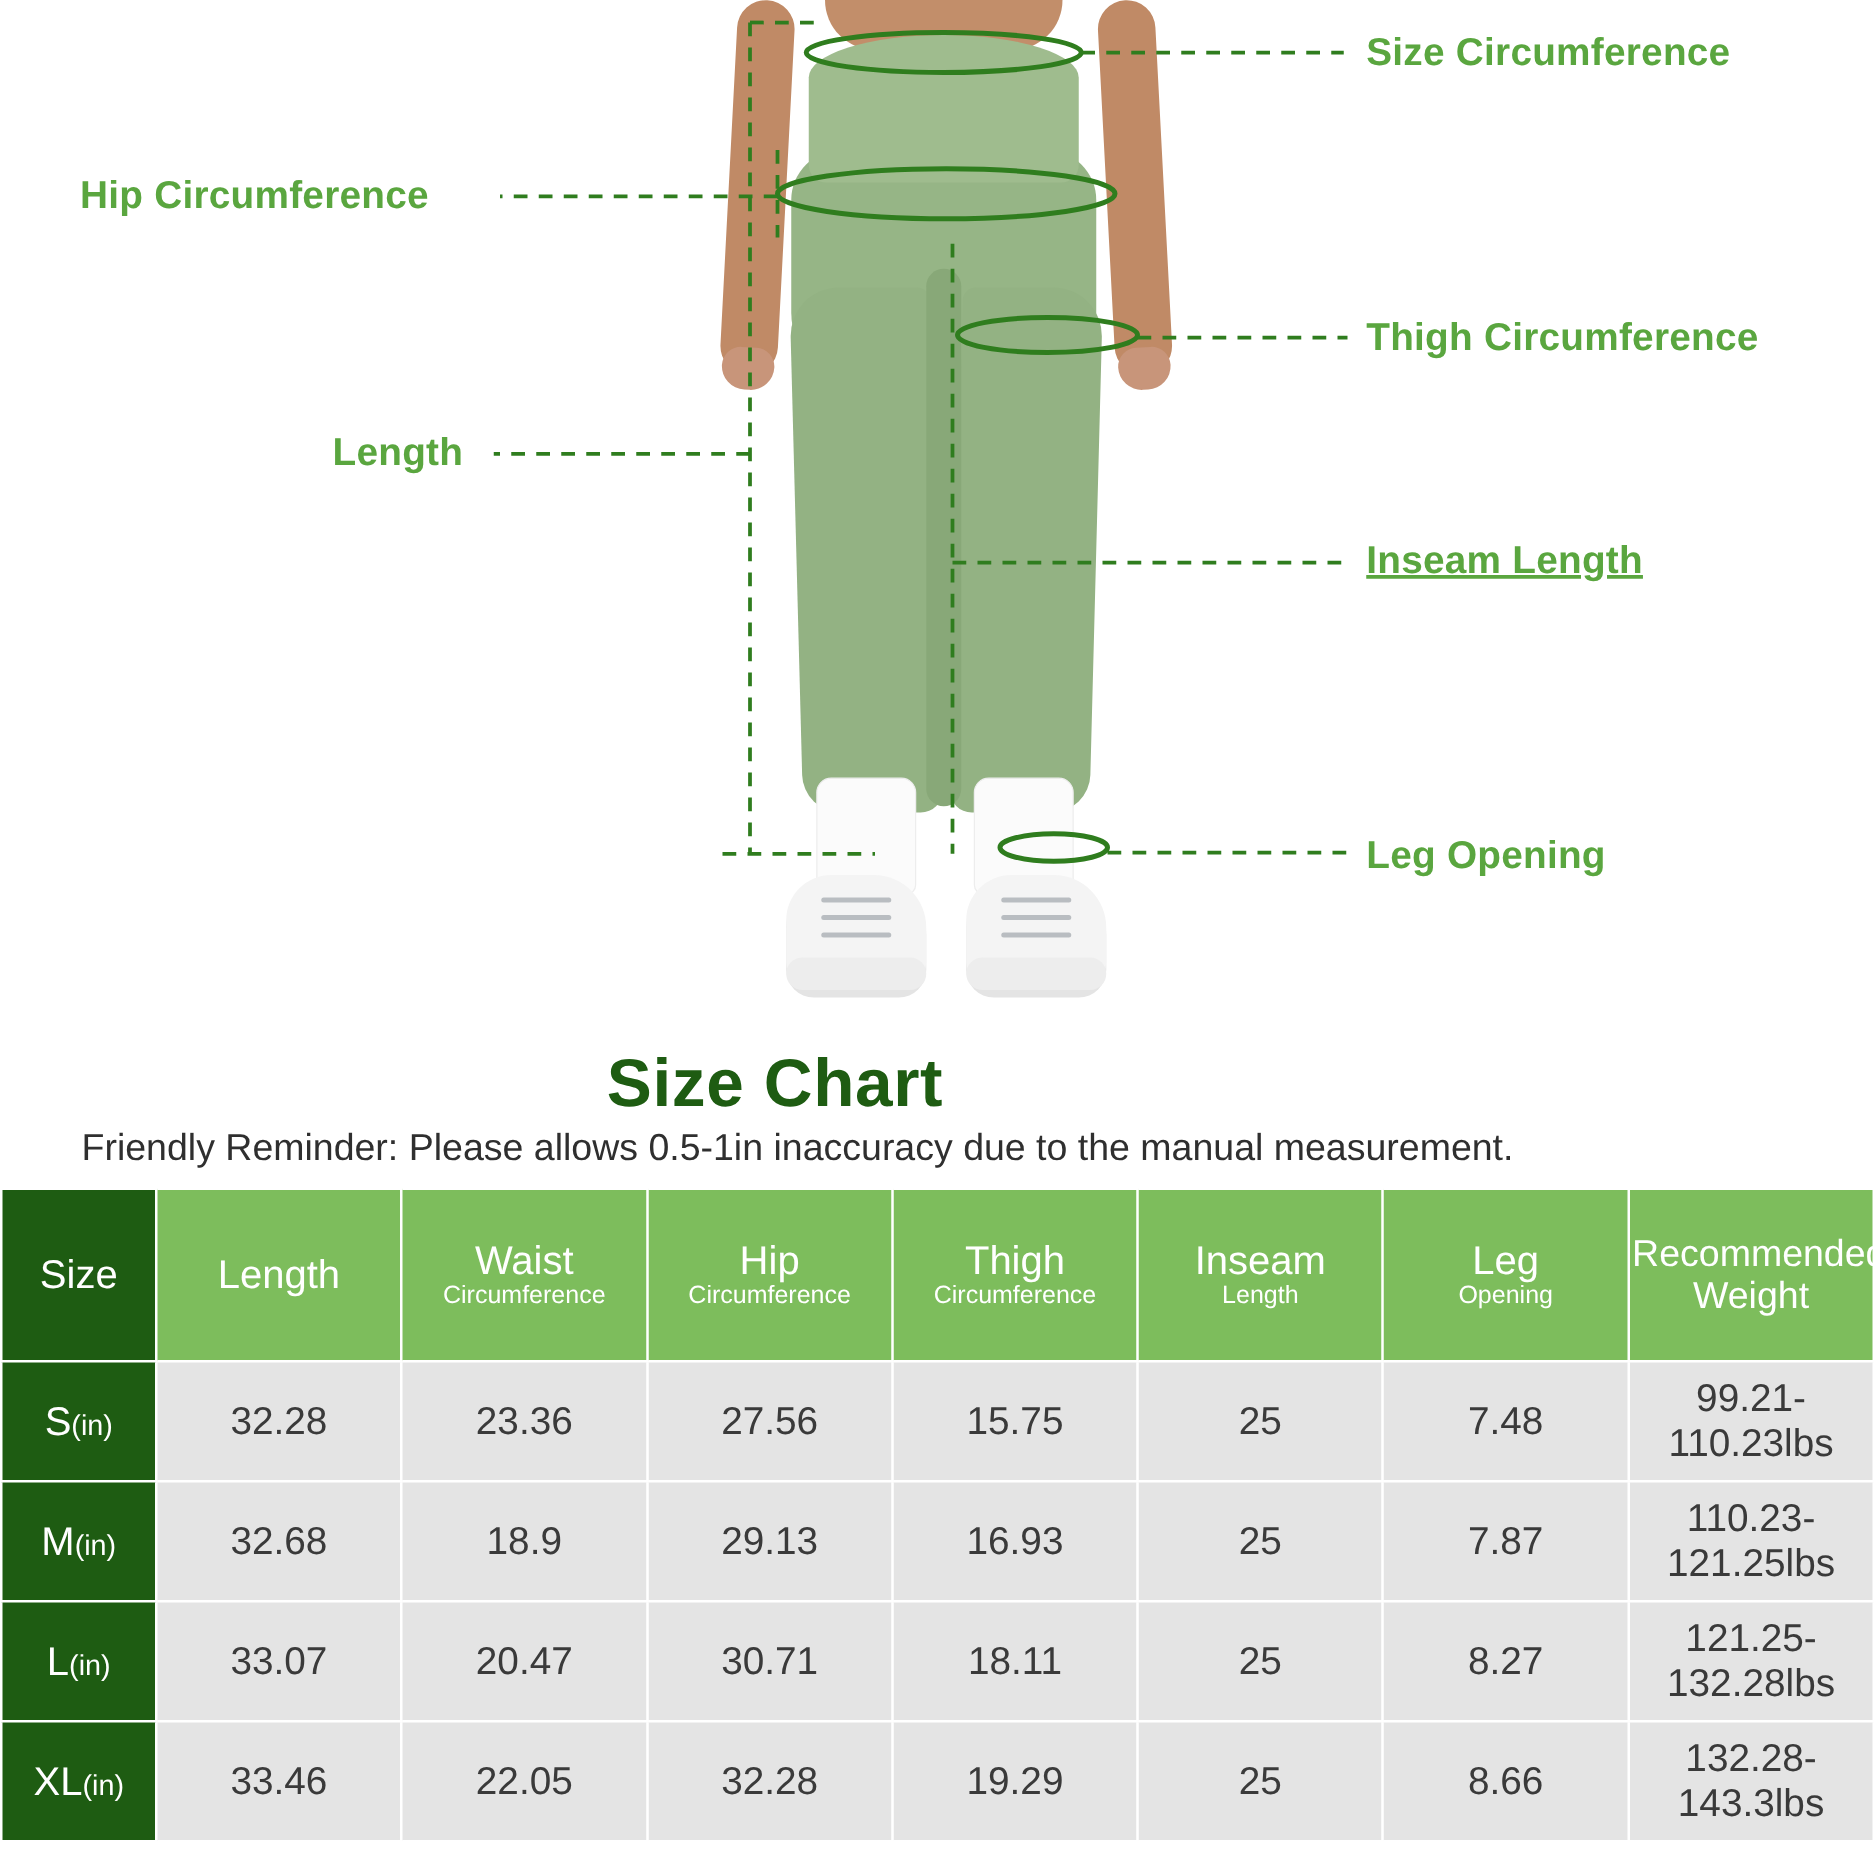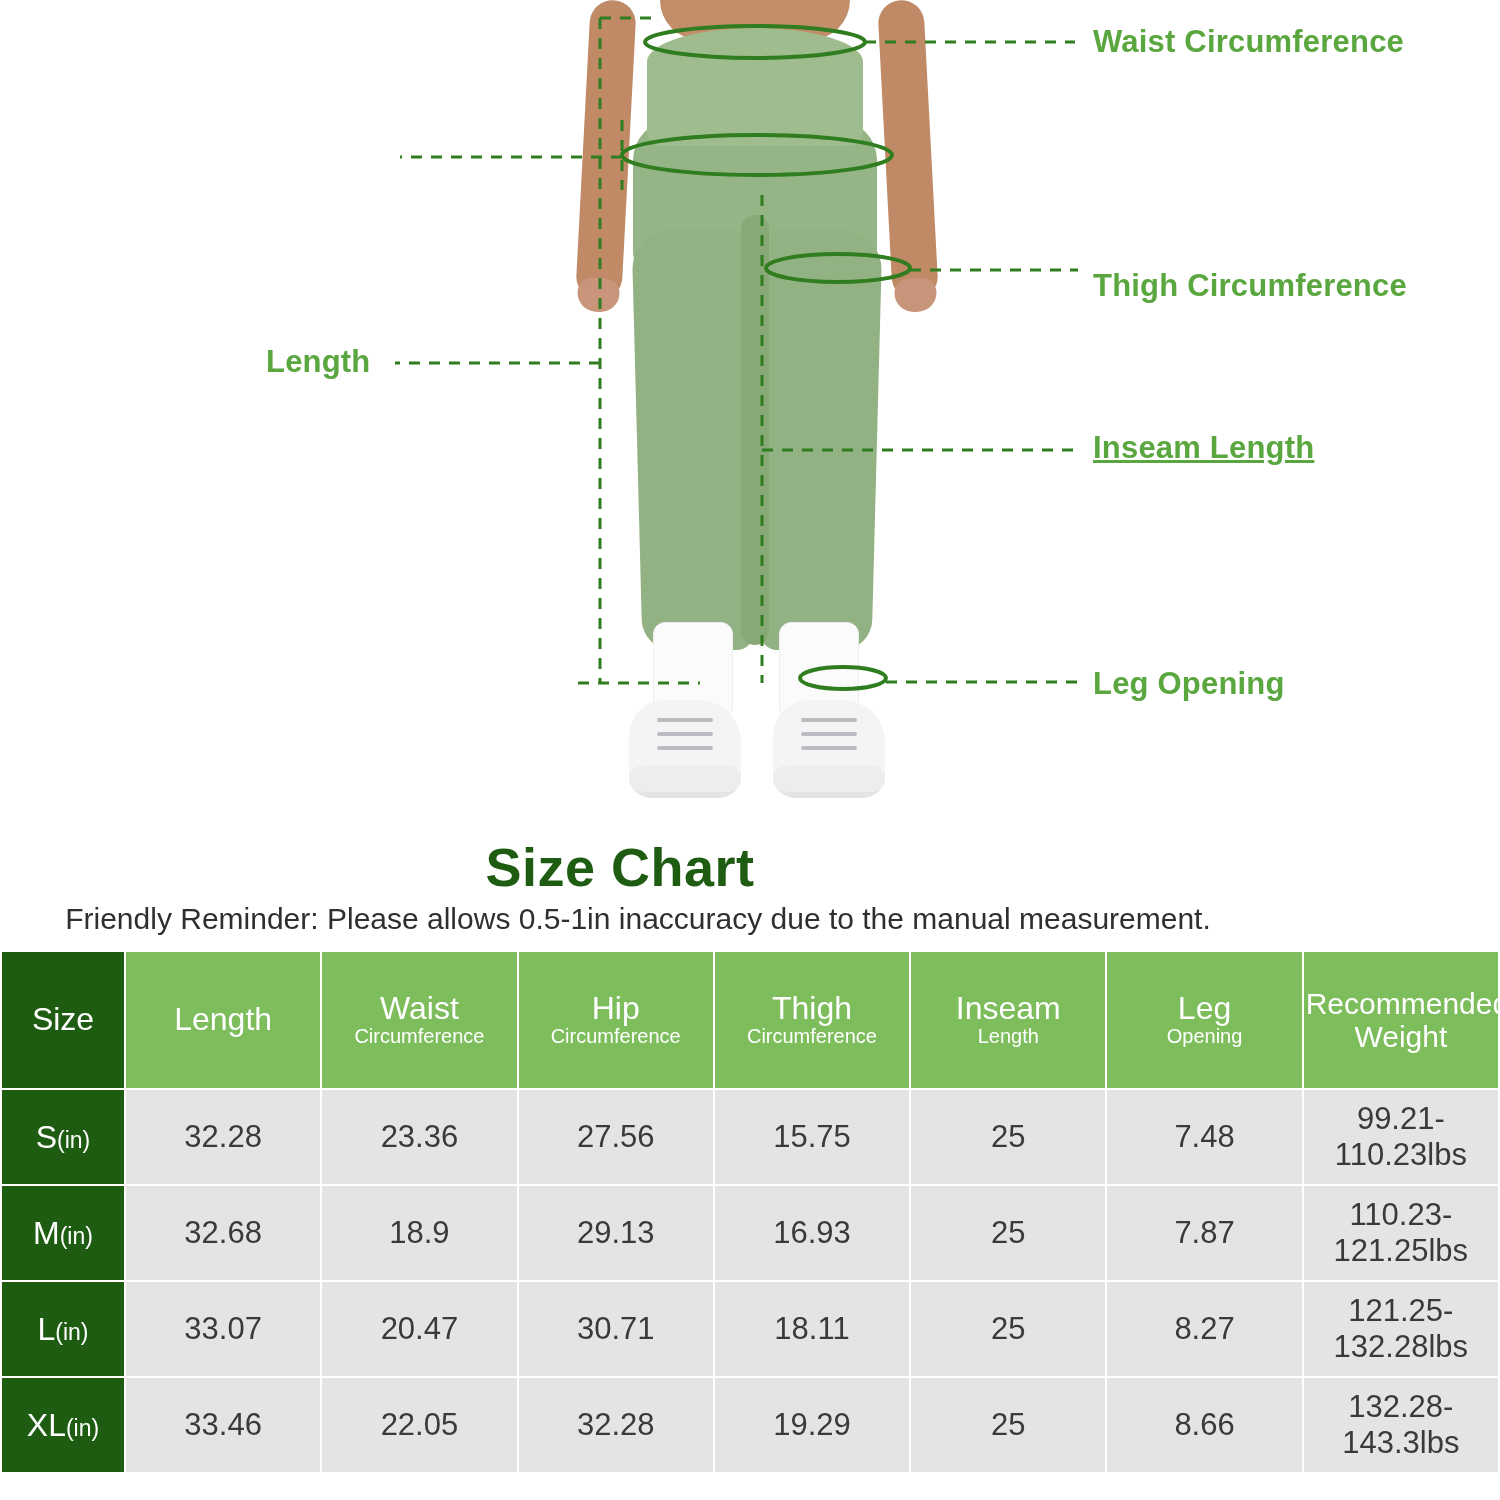--- a/index.html
+++ b/index.html
@@ -278,22 +278,23 @@
       <path d="M600,363 H395"></path>
       <path d="M600,18 H660"></path>
       <path d="M578,683 H700"></path>
 
       <path d="M886,682 H1078"></path>
 
       <path d="M622,120 V190"></path>
     </g>
   </svg>
 
-  <div class="callout-label" style="left:1093px; top:24px;">Waist Circumference</div>
-  <div class="callout-label" style="left:1093px; top:268px;">Thigh Circumference</div>
+  <div class="callout-label" style="left:1093px; top:24px;">Size Circumference</div>
+  <div class="callout-label" style="left:64px; top:138px;">Hip Circumference</div>
+  <div class="callout-label" style="left:1093px; top:252px;">Thigh Circumference</div>
   <div class="callout-label" style="left:266px; top:344px;">Length</div>
   <div class="callout-label" style="left:1093px; top:430px;text-decoration:underline;">Inseam Length</div>
   <div class="callout-label" style="left:1093px; top:666px;text-align:center;">Leg Opening</div>
 </div>
 
 <div id="chart-area">
   <div id="chart-title">Size Chart</div>
   <div id="chart-note">Friendly Reminder: Please allows 0.5-1in inaccuracy due to the manual measurement.</div>
 
   <table class="size-table">

